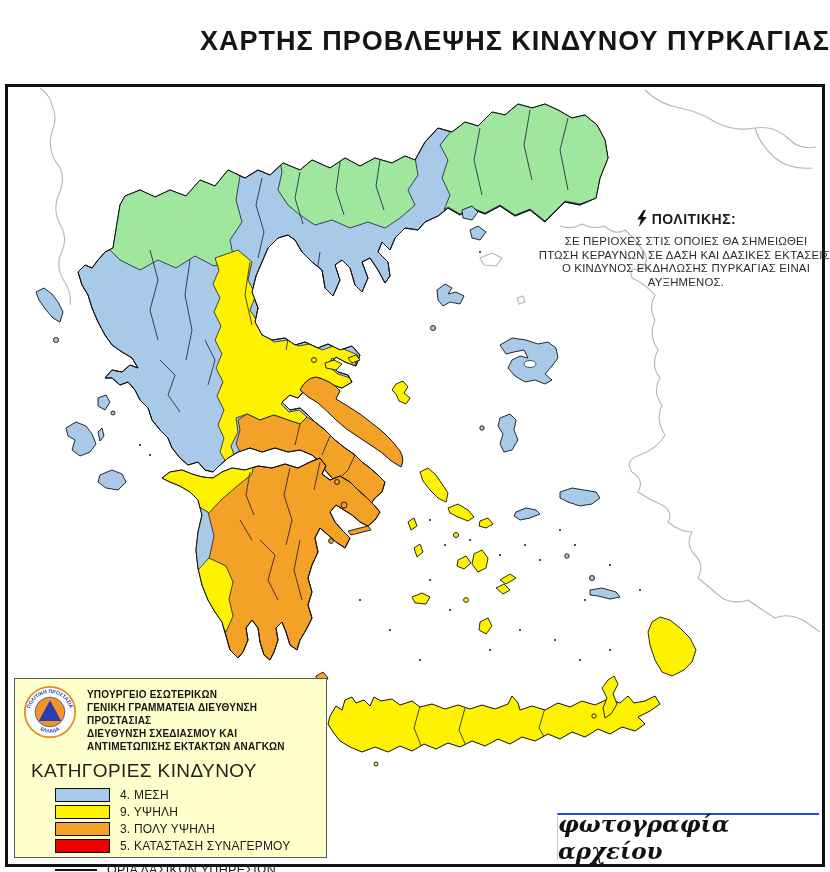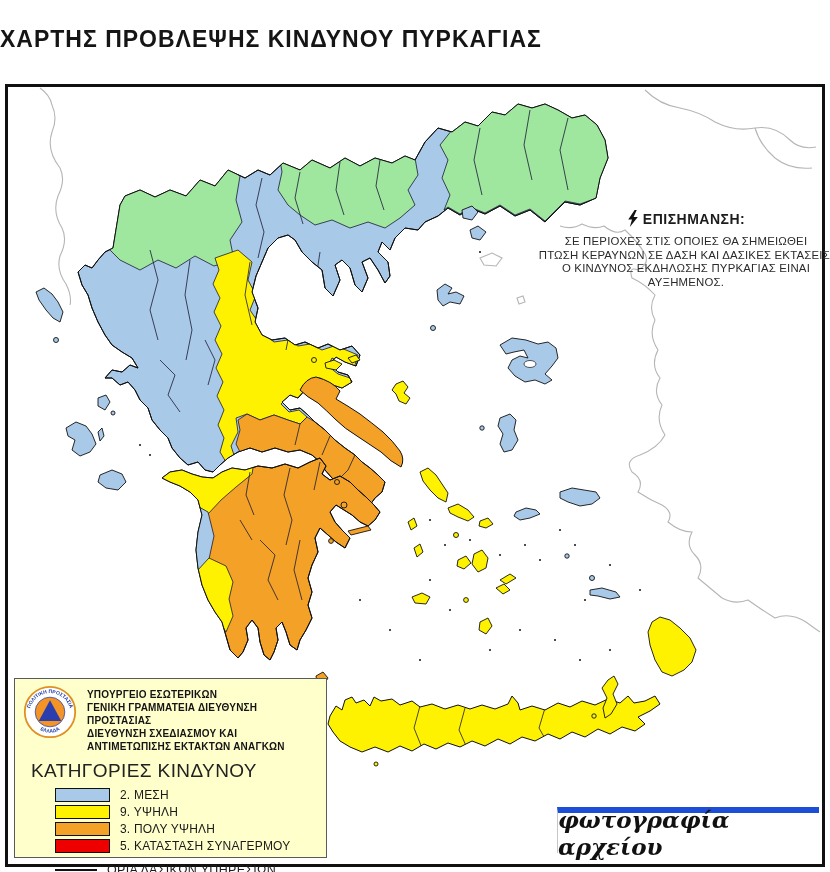--- a/index.html
+++ b/index.html
@@ -1,19 +1,19 @@
 <!DOCTYPE html>
 <html><head>
 <meta charset="utf-8">
 <style>
   html,body{margin:0;padding:0;background:#fff;}
   #stage{position:relative;width:830px;height:872px;background:#fff;overflow:hidden;
          font-family:"Liberation Sans",sans-serif;}
-  .title{position:absolute;left:0;top:26px;width:100%;text-align:left;
-         font-size:23px;font-weight:bold;letter-spacing:1px;color:#151515;}
+  .title{position:absolute;left:0;top:26px;width:100%;text-align:right;
+         font-size:27px;font-weight:bold;letter-spacing:1px;color:#151515;}
   .map-frame{position:absolute;left:5px;top:84px;right:5px;bottom:5px;
              border:3px solid #101010;background:#ffffff;}
   .map-svg{position:absolute;left:0;top:0;width:100%;height:100%;}
   
   .notice{position:absolute;left:530px;top:123px;width:296px;text-align:center;color:#1c1c1c;}
   .notice-head{font-size:14px;font-weight:bold;letter-spacing:.5px;display:flex;
                align-items:center;justify-content:center;gap:5px;margin-bottom:8px;}
   .notice-line{font-size:11.4px;line-height:13.6px;letter-spacing:.2px;color:#2a2a2a;}
   
   .legend{position:absolute;left:6px;top:591px;width:313px;height:180px;
@@ -24,22 +24,22 @@
   .agency div{font-size:10px;font-weight:bold;line-height:13px;letter-spacing:.2px;color:#141414;}
   .cat-title{font-size:19px;color:#222;padding:7px 0 4px 16px;letter-spacing:.4px;}
   .legend-rows{padding-left:40px;}
   .legend-row{display:flex;align-items:center;height:17px;}
   .swatch{width:55px;height:14px;border:1px solid #111;box-sizing:border-box;margin-right:10px;}
   .legend-row span{font-size:12px;color:#1a1a1a;letter-spacing:.2px;}
   .boundary-row{display:flex;align-items:center;margin-top:9px;padding-left:40px;}
   .boundary-line{width:42px;height:0;border-top:2px solid #111;margin-right:10px;}
   .boundary-row span{font-size:12.5px;color:#1a1a1a;letter-spacing:.3px;}
   
-  .wm-box{position:absolute;right:3px;bottom:11px;width:262px;height:46px;background:#fff;
-          border-top:6px solid #1d4ed8;border-left:1px solid #c6c6c6;
+  .wm-box{position:absolute;right:3px;bottom:5px;width:262px;height:46px;background:#fff;
+          border-top:2px solid #1d4ed8;border-left:1px solid #c6c6c6;
           display:flex;align-items:center;justify-content:flex-end;padding-right:14px;box-sizing:border-box;}
   .wm-text{font-family:"DejaVu Serif",serif;font-style:italic;font-weight:bold;
            font-size:23px;color:#111;}
 </style>
 </head>
 <body>
 
 <div id="stage">
 
   <div class="title">ΧΑΡΤΗΣ ΠΡΟΒΛΕΨΗΣ ΚΙΝΔΥΝΟΥ ΠΥΡΚΑΓΙΑΣ</div>
@@ -210,21 +210,21 @@
           <circle cx="150" cy="455" r="1"></circle>
           <circle cx="480" cy="252" r="1"></circle>
       </g>
     </svg>
 
     <div class="notice">
       <div class="notice-head">
         <svg width="11" height="17" viewBox="0 0 10 16">
           <path d="M7,0 L1,9 L4.5,9 L2.5,16 L10,6.5 L6,6.5 L9,0 Z" fill="#111"></path>
         </svg>
-        <span>ΕΠΙΣΗΜΑΝΣΗ:</span>
+        <span>ΠΟΛΙΤΙΚΗΣ:</span>
       </div>
       <div class="notice-line">ΣΕ ΠΕΡΙΟΧΕΣ ΣΤΙΣ ΟΠΟΙΕΣ ΘΑ ΣΗΜΕΙΩΘΕΙ</div>
       <div class="notice-line">ΠΤΩΣΗ ΚΕΡΑΥΝΩΝ ΣΕ ΔΑΣΗ ΚΑΙ ΔΑΣΙΚΕΣ ΕΚΤΑΣΕΙΣ,</div>
       <div class="notice-line">Ο ΚΙΝΔΥΝΟΣ ΕΚΔΗΛΩΣΗΣ ΠΥΡΚΑΓΙΑΣ ΕΙΝΑΙ ΑΥΞΗΜΕΝΟΣ.</div>
     </div>
 
     <div class="legend">
       <div class="legend-head">
         <svg class="legend-logo" viewBox="0 0 60 60">
           <circle cx="30" cy="30" r="28" fill="#ffffff" stroke="#e09020" stroke-width="2"></circle>
@@ -245,21 +245,21 @@
           <div>ΥΠΟΥΡΓΕΙΟ ΕΣΩΤΕΡΙΚΩΝ</div>
           <div>ΓΕΝΙΚΗ ΓΡΑΜΜΑΤΕΙΑ ΔΙΕΥΘΥΝΣΗ ΠΡΟΣΤΑΣΙΑΣ</div>
           <div>ΔΙΕΥΘΥΝΣΗ ΣΧΕΔΙΑΣΜΟΥ ΚΑΙ</div>
           <div>ΑΝΤΙΜΕΤΩΠΙΣΗΣ ΕΚΤΑΚΤΩΝ ΑΝΑΓΚΩΝ</div>
         </div>
       </div>
       <div class="cat-title">ΚΑΤΗΓΟΡΙΕΣ ΚΙΝΔΥΝΟΥ</div>
       <div class="legend-rows">
         <div class="legend-row">
           <div class="swatch" style="background: rgb(169, 201, 232);"></div>
-          <span>2. ΜΕΣΗ</span>
+          <span>4. ΜΕΣΗ</span>
         </div>
         <div class="legend-row">
           <div class="swatch" style="background: rgb(255, 242, 0);"></div>
           <span>9. ΥΨΗΛΗ</span>
         </div>
         <div class="legend-row">
           <div class="swatch" style="background: rgb(244, 161, 39);"></div>
           <span>3. ΠΟΛΥ ΥΨΗΛΗ</span>
         </div>
         <div class="legend-row">

